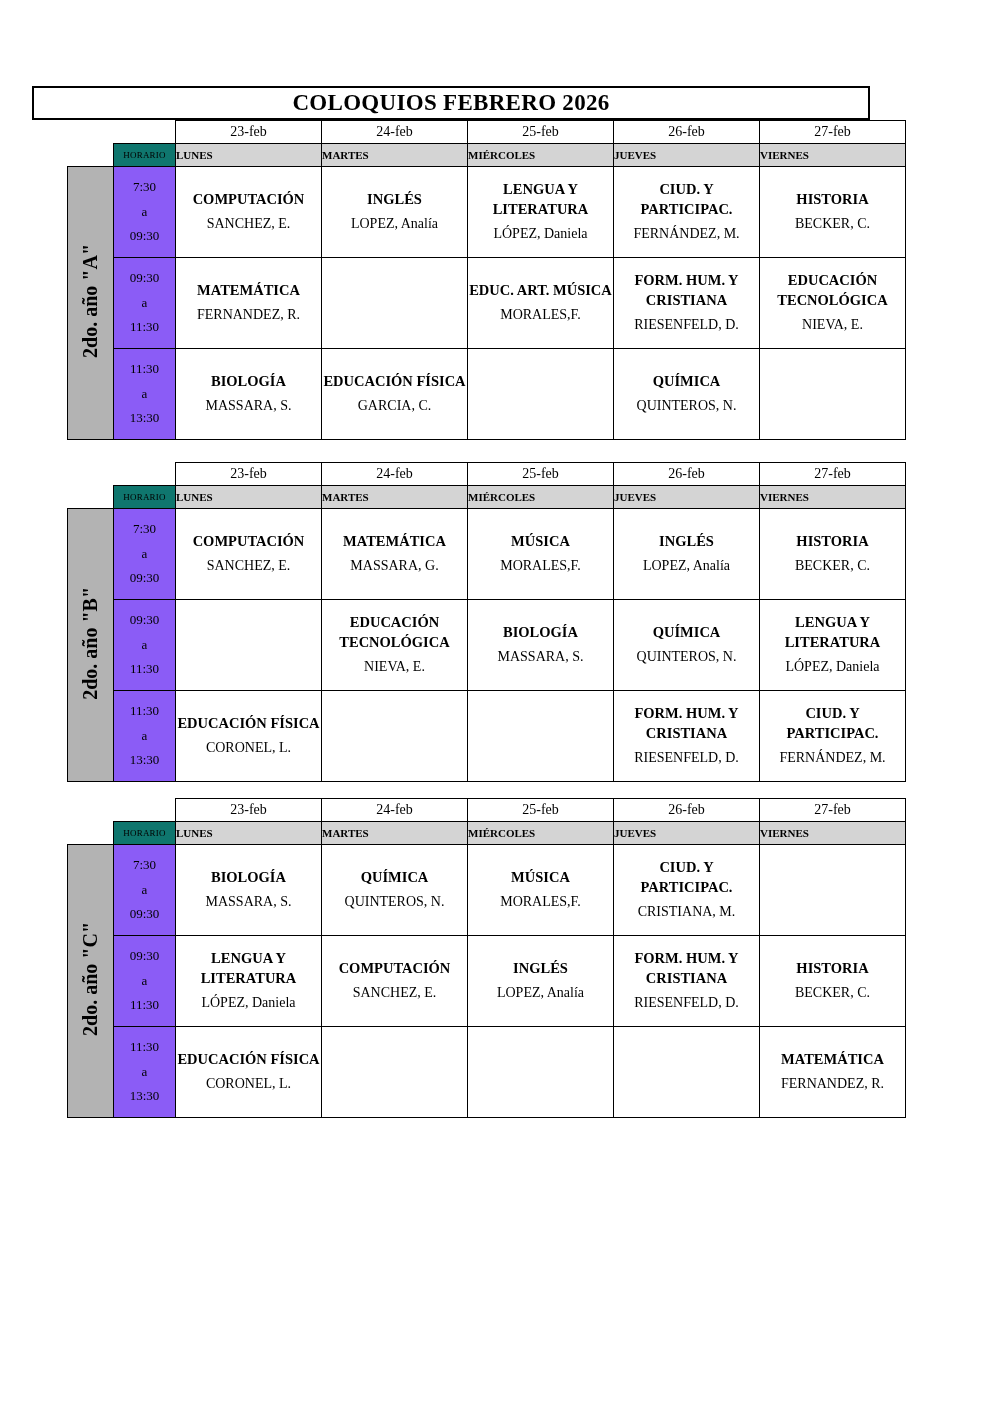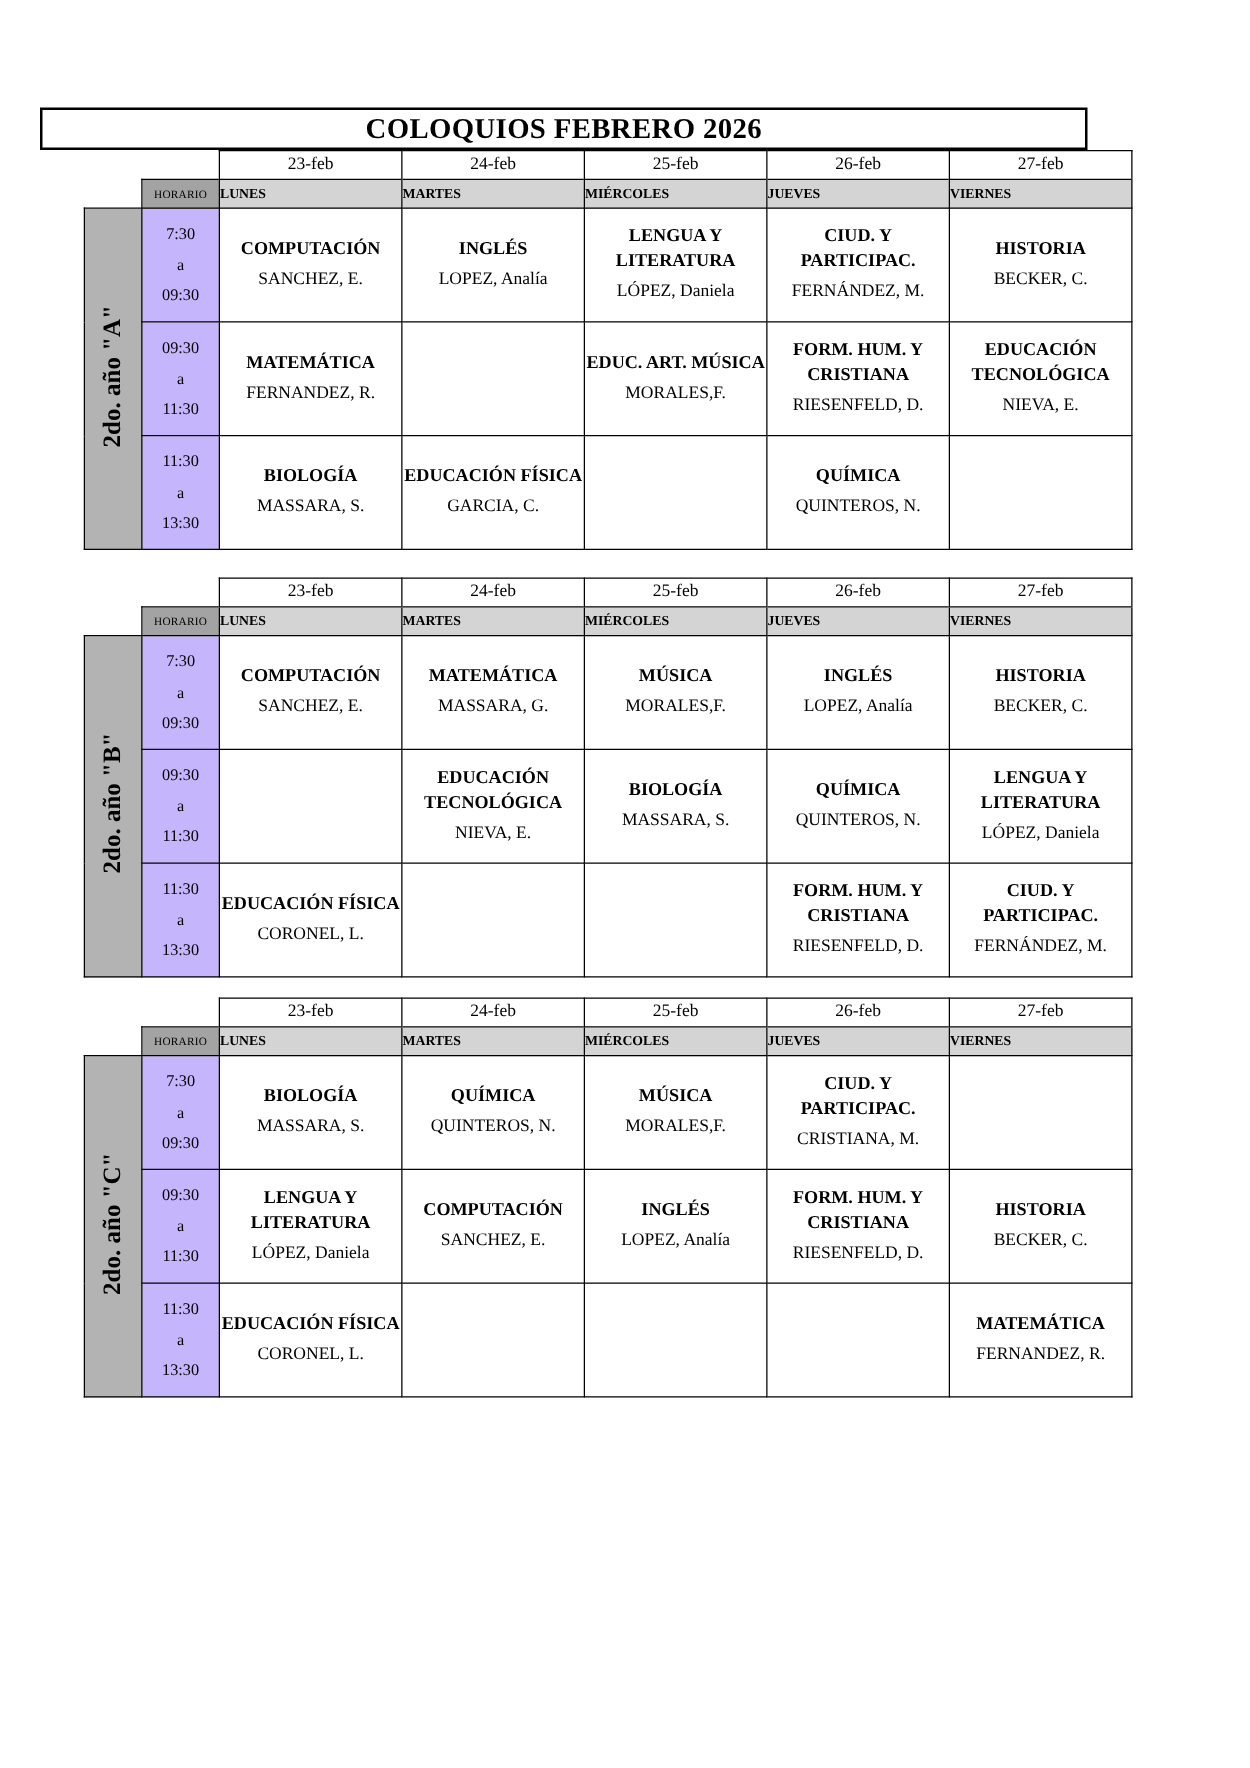--- a/index.html
+++ b/index.html
@@ -90,21 +90,21 @@
     text-align: left;
     font-size: 11px;
     font-weight: bold;
     background: #d4d4d4;
     border: 1px solid #000;
   }
   .horario-cell {
     height: 22px;
     text-align: center;
     font-size: 9px;
-    background: #a3a3a3;
+    background: #0f766e;
     border: 1px solid #000;
     letter-spacing: 0.2px;
   }
 
   
   .side-label {
     background: #b3b3b3;
     border: 1px solid #000;
     text-align: center;
     vertical-align: middle;
@@ -114,21 +114,21 @@
     writing-mode: vertical-rl;
     transform: rotate(180deg);
     font-weight: bold;
     font-size: 20px;
     white-space: nowrap;
     display: inline-block;
   }
 
   
   .time-cell {
-    background: #c4b5fd;
+    background: #8b5cf6;
     border: 1px solid #000;
     text-align: center;
     font-size: 13px;
     line-height: 1.9;
     height: 90px;
   }
   .time-cell .t1, .time-cell .ta, .time-cell .t2 { display: block; }
 
   
   .slot {

